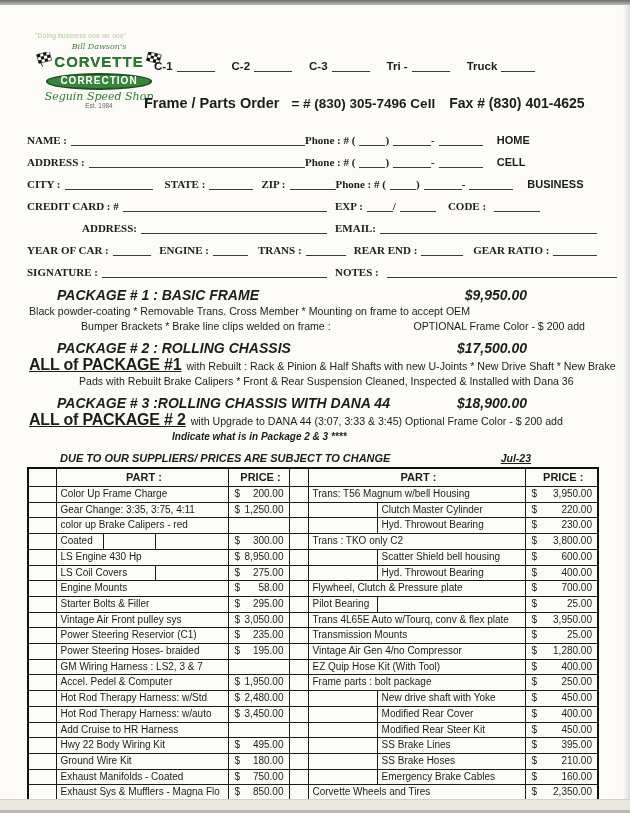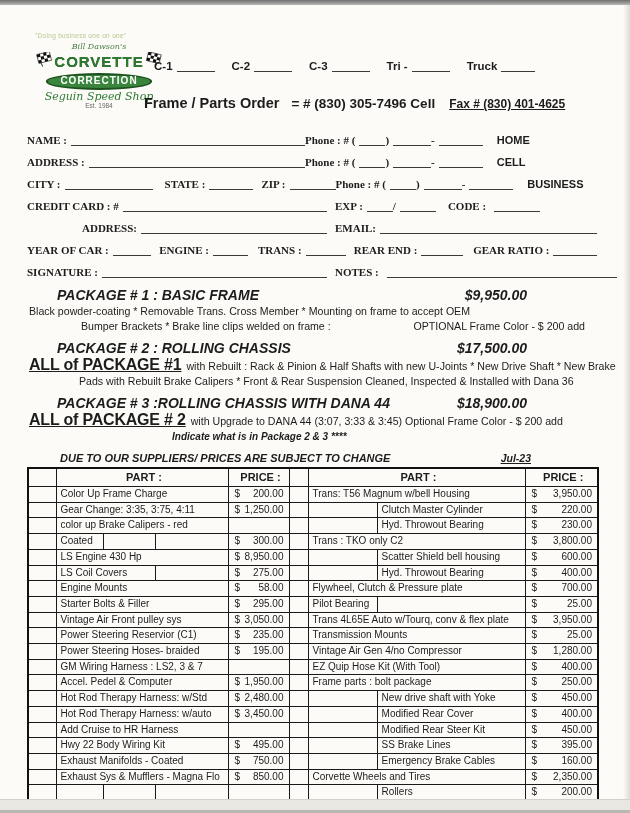--- a/index.html
+++ b/index.html
@@ -30,21 +30,21 @@
   .logo-oval{display:inline-block;background:#3a853d;color:#fff;font-weight:800;font-size:10px;
      letter-spacing:1px;border:2px solid #1d521f;border-radius:50%;padding:1px 12px;margin-top:1px;}
   .logo-script{font-family:"DejaVu Serif",serif;font-style:italic;font-size:11px;color:#2e7a33;margin-top:1px;}
   .logo-est{font-size:6.5px;color:#666;margin-top:1px;}
   .car-checks{position:absolute;top:18px;left:127px;display:flex;font-size:11.5px;font-weight:700;}
   .car-check{display:flex;align-items:flex-end;margin-right:17px;}
   .car-check .lbl{margin-right:4px;}
   .order-line{position:absolute;top:54px;left:90px;display:flex;align-items:baseline;white-space:nowrap;}
   .order-title{font-size:14.5px;font-weight:700;margin-left:27px;}
   .order-phone{font-size:13.5px;font-weight:700;margin-left:12px;}
-  .order-fax{font-size:12px;font-weight:700;margin-left:14px;text-decoration:underline;}
+  .order-fax{font-size:14px;font-weight:700;margin-left:14px;}
 
   
   .bl{display:inline-block;border-bottom:1px solid #3a3a3a;height:12px;vertical-align:baseline;}
   .form{margin-top:4px;font-size:11px;font-weight:700;}
   .frow{display:flex;align-items:flex-end;margin-bottom:9px;white-space:nowrap;}
   .fleft{flex:0 0 278px;display:flex;align-items:flex-end;}
   .fright{flex:1;display:flex;align-items:flex-end;}
   .frow .lbl{margin-right:4px;font-family:Liberation Serif, serif;}
   .grow{flex:1;}
   .ph-type{margin-left:14px;}
@@ -642,20 +642,43 @@
           </td>
           <td>
             <div class="pc">
               <span>$</span>
               <span>395.00</span>
             </div>
           </td>
         </tr>
         <tr>
           <td></td>
+          <td class="pl">Ground Wire Kit</td>
+          <td>
+            <div class="pc">
+              <span>$</span>
+              <span>180.00</span>
+            </div>
+          </td>
+          <td></td>
+          <td>
+            <div class="sub">
+              <span class="bR" style="width: 32%;"></span>
+              <span class="pl4" style="flex: 1 1 0%;">SS Brake Hoses</span>
+            </div>
+          </td>
+          <td>
+            <div class="pc">
+              <span>$</span>
+              <span>210.00</span>
+            </div>
+          </td>
+        </tr>
+        <tr>
+          <td></td>
           <td class="pl">Exhaust Manifolds - Coated</td>
           <td>
             <div class="pc">
               <span>$</span>
               <span>750.00</span>
             </div>
           </td>
           <td></td>
           <td>
             <div class="sub">

